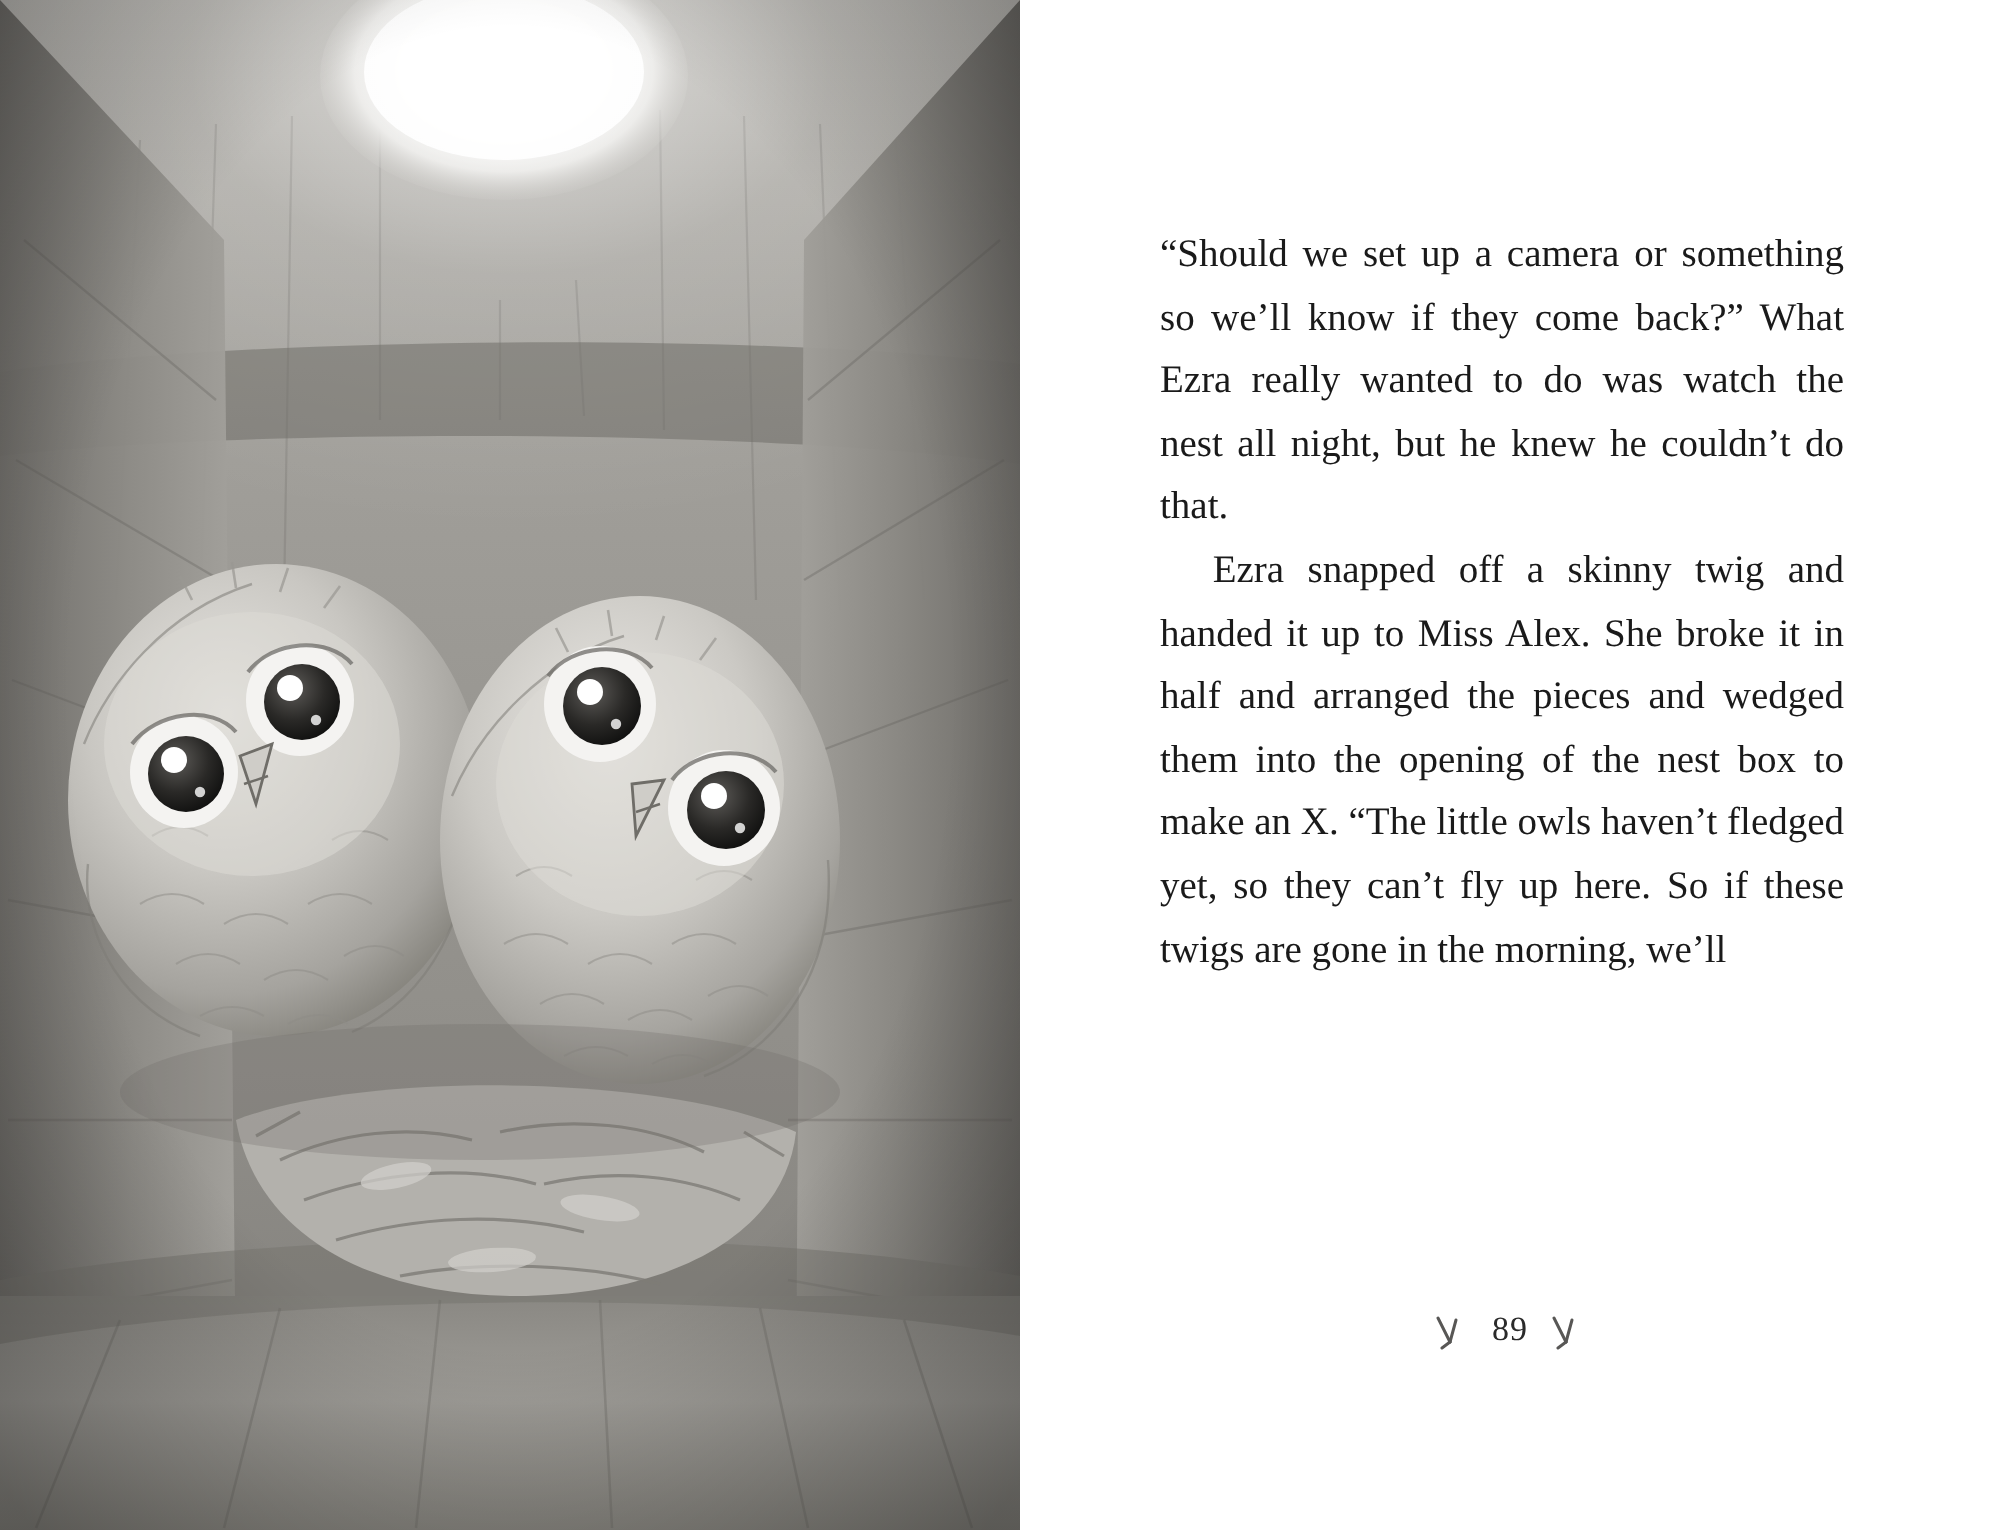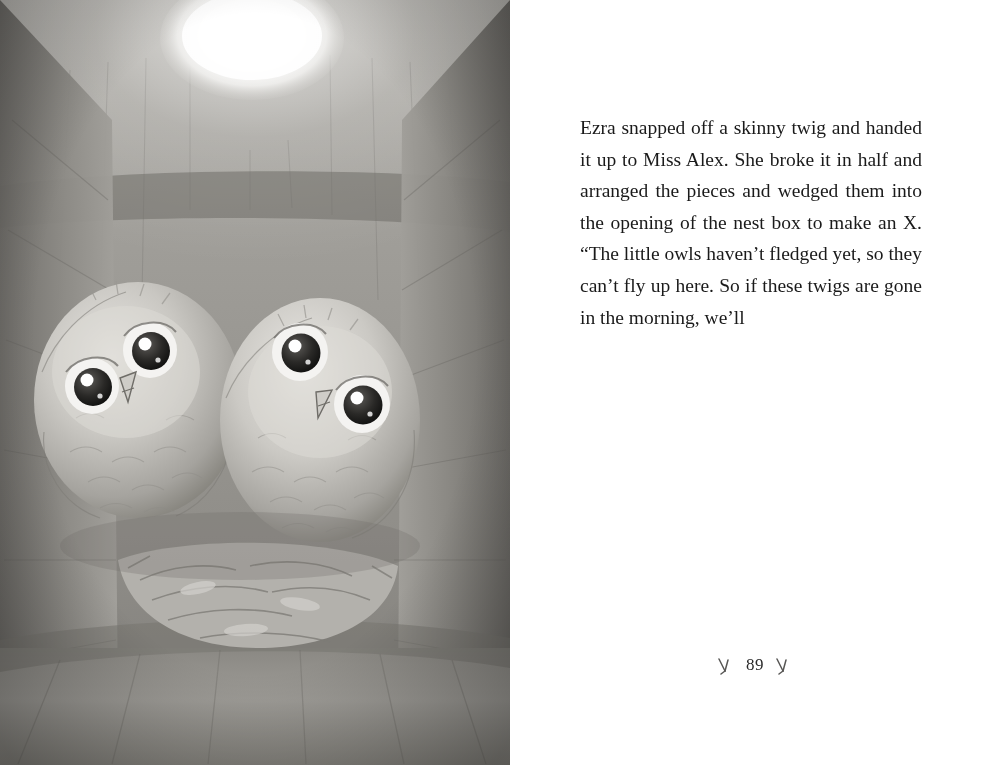--- a/index.html
+++ b/index.html
@@ -315,20 +315,21 @@
 
       <ellipse cx="240" cy="546" rx="180" ry="34" fill="#6f6d68" opacity="0.28"></ellipse>
 
       <rect x="0" y="0" width="510" height="765" fill="url(#vignette)"></rect>
     </svg>
   </div>
 
   <div class="page-right">
 
     <div class="textblock">
+      <p>“Should we set up a camera or some­thing so we’ll know if they come back?” What Ezra really wanted to do was watch the nest all night, but he knew he couldn’t do that.</p>
       <p>Ezra snapped off a skinny twig and handed it up to Miss Alex. She broke it in half and arranged the pieces and wedged them into the opening of the nest box to make an X. “The little owls haven’t fledged yet, so they can’t fly up here. So if these twigs are gone in the morning, we’ll</p>
     </div>
 
     <div class="folio">
       <svg class="track" viewBox="0 0 22 20">
         <g stroke="#3b3a38" stroke-width="1.5" fill="none" stroke-linecap="round">
           <path d="M4,3 L10,15"></path>
           <path d="M13,4 L10,15"></path>
           <path d="M10,15 L6,18"></path>
         </g>

